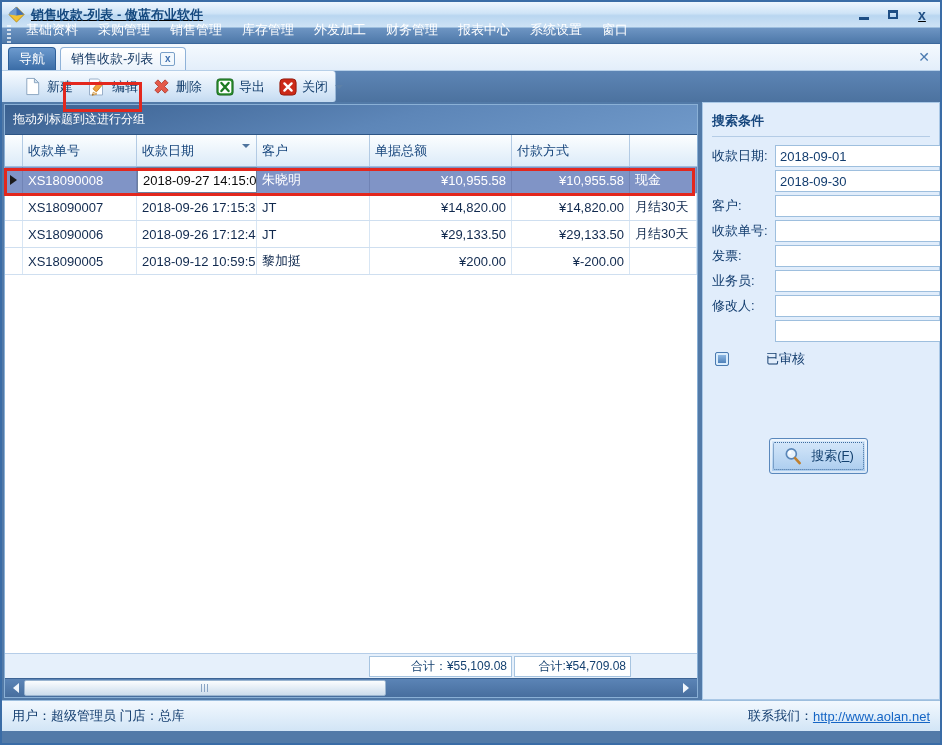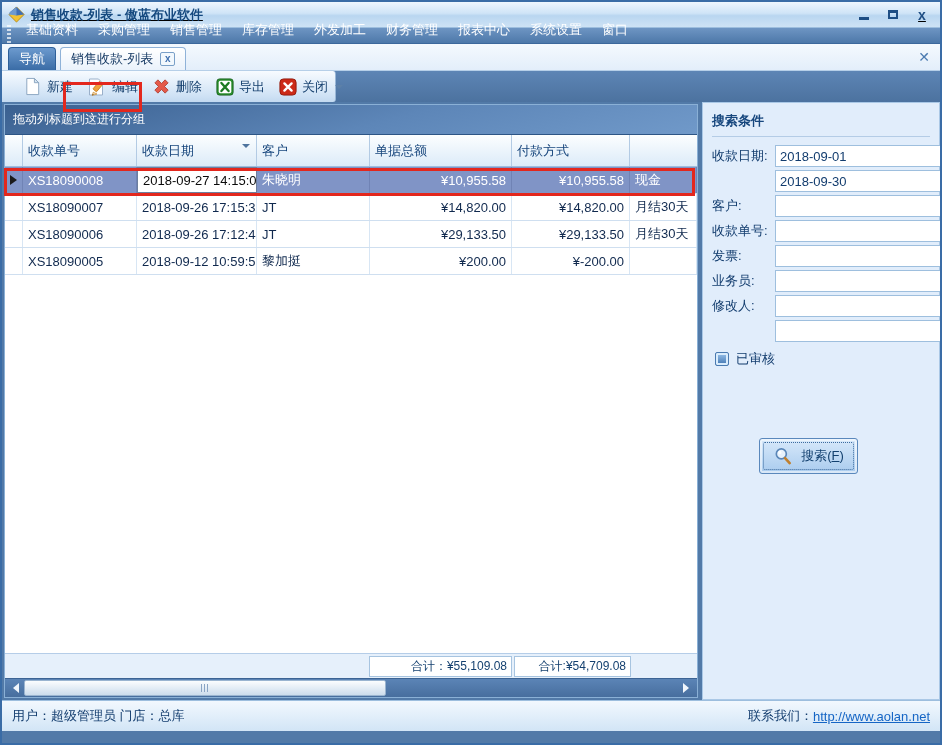--- a/index.html
+++ b/index.html
@@ -95,22 +95,22 @@
   .search-title { font-size:13px; font-weight:bold; color:#17477e; padding:3px 0 6px 0;
                   border-bottom:1px solid #b4cce6; margin-bottom:8px; }
   .sfield { display:flex; align-items:center; margin-bottom:3px; height:22px; }
   .slabel { width:63px; font-size:13px; color:#123c6e; white-space:nowrap; flex:none; }
   .control { flex:1; height:22px; background:#ffffff; border:1px solid #9ebfde; display:flex; align-items:center; }
   .control input { flex:1; min-width:0; height:100%; border:none; outline:none; font-size:13px;
                    color:#123c6e; padding:0 4px; font-family:inherit; background:transparent; }
   .scheck { display:flex; align-items:center; gap:7px; margin:8px 0 0 3px; }
   .cbox { width:14px; height:14px; border:1px solid #4a7ab0; border-radius:2px;
           background:linear-gradient(#9cc4ec,#3f74b0); box-shadow:inset 0 0 0 2px #d9ecfc; }
-  .scheck span.lbl { font-size:13px; color:#123c6e; }
-  .search-btn { position:absolute; left:56px; top:335px; width:99px; height:36px;
+  .scheck span.lbl { font-size:13px; color:#123c6e;margin-left:30px; }
+  .search-btn { position:absolute; left:66px; top:335px; width:99px; height:36px;
                 background:linear-gradient(#d8e9fa,#a9cbee); border:1px solid #5a88bc; border-radius:3px;
                 display:flex; align-items:center; justify-content:center; gap:8px;
                 font-size:13px; color:#12406f; font-family:inherit;
                 box-shadow:inset 0 0 0 2px rgba(255,255,255,.55); }
   .search-btn .inner-dots { position:absolute; inset:3px; border:1px dotted #3d6ca0; border-radius:2px; pointer-events:none; }
   .ukey { text-decoration:underline; }
 
   
   .statusbar { height:31px; background:linear-gradient(#f2f8fe,#d2e5f6); border-top:1px solid #9dbede;
                display:flex; align-items:center; padding:0 10px; font-size:13px; color:#123c6e; }

